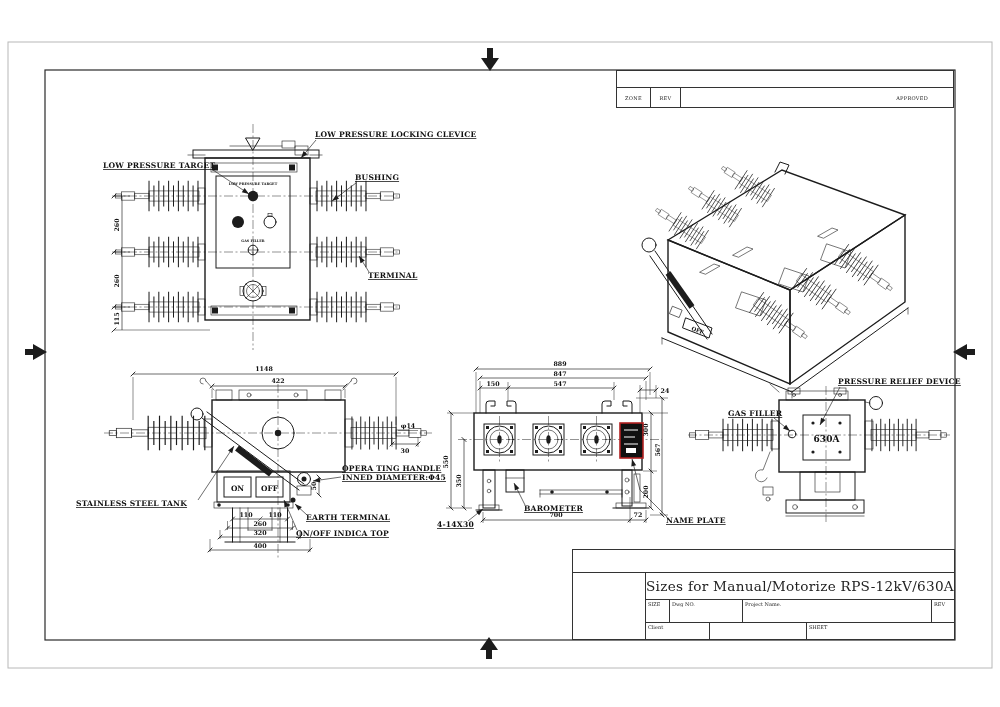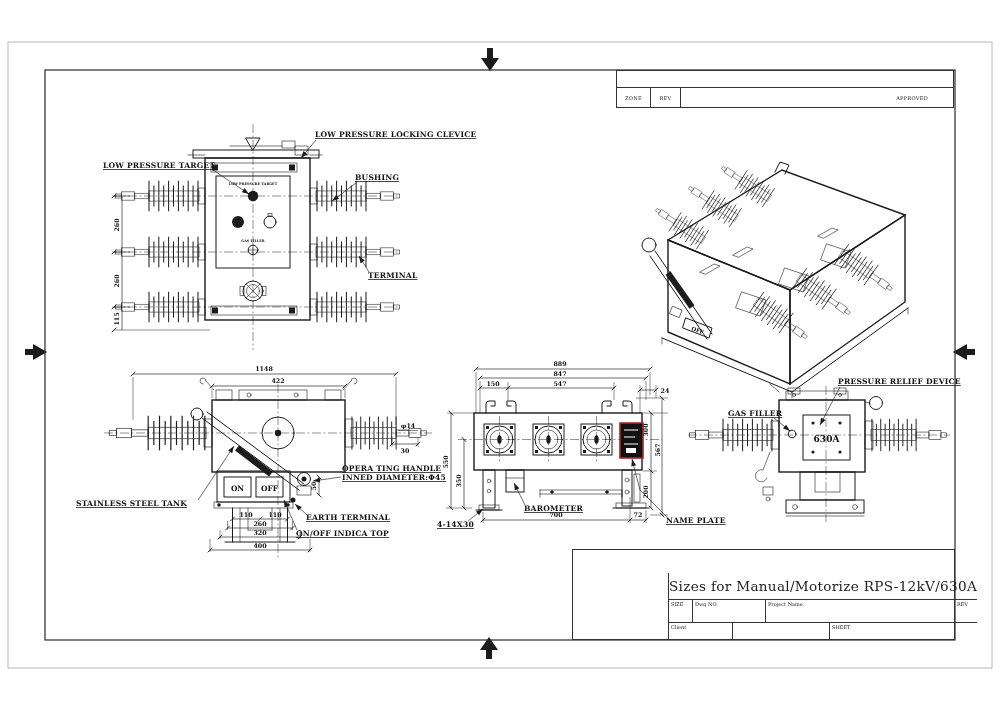--- a/index.html
+++ b/index.html
@@ -20,21 +20,21 @@
   .sw{font-size:7.4px;font-weight:bold;}
   
   #revtbl{left:616px;top:70px;width:338px;height:38px;border:1px solid #333;display:flex;flex-direction:column;font-size:5px;color:#222;letter-spacing:0.3px;}
   #revtbl .r1{flex:1;border-bottom:1px solid #333;}
   #revtbl .r2{height:19px;display:flex;align-items:center;}
   #revtbl .c{border-right:1px solid #333;height:100%;display:flex;align-items:center;justify-content:center;}
   #revtbl .zone{width:33px;}
   #revtbl .rev{width:29px;}
   #revtbl .app{flex:1;display:flex;align-items:center;justify-content:flex-end;padding-right:25px;}
   
-  #tblock{left:572px;top:549px;width:383px;height:91px;border:1px solid #333;display:flex;flex-direction:column;color:#222;align-items:center;}
+  #tblock{left:572px;top:549px;width:383px;height:91px;border:1px solid #333;display:flex;flex-direction:column;color:#222;}
   #tblock .strip{height:22px;border-bottom:1px solid #333;}
   #tblock .lower{flex:1;display:flex;}
   #tblock .leftcell{width:118px;border-right:1px solid #333;}
   #tblock .rightcells{flex:1;display:flex;flex-direction:column;}
   #tblock .titlerow{height:26px;border-bottom:1px solid #333;display:flex;align-items:center;justify-content:center;font-size:13.6px;letter-spacing:0.3px;white-space:nowrap;}
   #tblock .labrow{height:22px;border-bottom:1px solid #333;display:flex;font-size:5px;}
   #tblock .botrow{flex:1;display:flex;font-size:5px;}
   #tblock .cell{border-right:1px solid #333;padding:1px 0 0 2px;}
   #tblock .size{width:21px;}
   #tblock .dwg{width:70px;}

